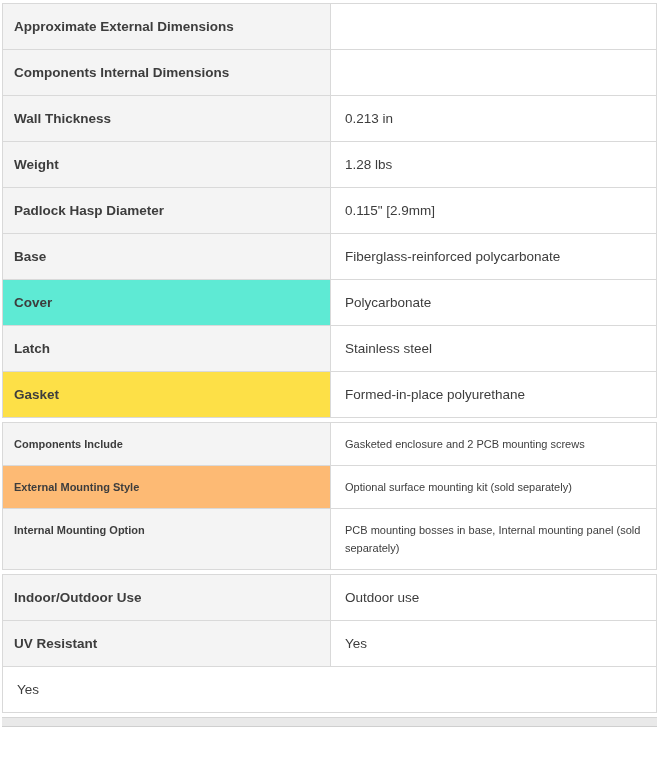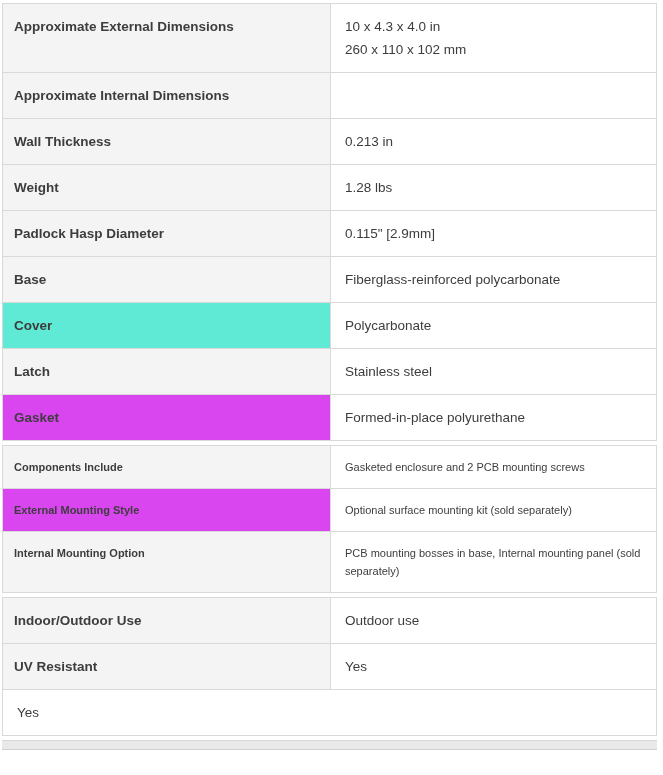--- a/index.html
+++ b/index.html
@@ -67,28 +67,24 @@
 </style>
 </head>
 <body>
 
 <div class="page">
 
   <div class="spec-table">
 
     <div class="row">
       <div class="label-cell" style="background: rgb(244, 244, 244); color: rgb(61, 61, 61);">Approximate External Dimensions</div>
-      <div class="value-cell" style="background: rgb(255, 255, 255); color: rgb(61, 61, 61);">
-        <div class="value-line">10 x 4.3 x 4.0 in</div>
-        <div class="value-line">260 x 110 x 102 mm</div>
-      </div>
     </div>
 
     <div class="row">
-      <div class="label-cell" style="background: rgb(244, 244, 244); color: rgb(61, 61, 61);">Approximate Internal Dimensions</div>
+      <div class="label-cell" style="background: rgb(244, 244, 244); color: rgb(61, 61, 61);">Components Internal Dimensions</div>
     </div>
 
     <div class="row">
       <div class="label-cell" style="background: rgb(244, 244, 244); color: rgb(61, 61, 61);">Wall Thickness</div>
       <div class="value-cell" style="background: rgb(255, 255, 255); color: rgb(61, 61, 61);">
         <div class="value-line">0.213 in</div>
       </div>
     </div>
 
     <div class="row">
@@ -120,39 +116,39 @@
     </div>
 
     <div class="row">
       <div class="label-cell" style="background: rgb(244, 244, 244); color: rgb(61, 61, 61);">Latch</div>
       <div class="value-cell" style="background: rgb(255, 255, 255); color: rgb(61, 61, 61);">
         <div class="value-line">Stainless steel</div>
       </div>
     </div>
 
     <div class="row">
-      <div class="label-cell" style="background: #d946ef; color: rgb(61, 61, 61);">Gasket</div>
+      <div class="label-cell" style="background: #fde047; color: rgb(61, 61, 61);">Gasket</div>
       <div class="value-cell" style="background: rgb(255, 255, 255); color: rgb(61, 61, 61);">
         <div class="value-line">Formed-in-place polyurethane</div>
       </div>
     </div>
 
   </div>
 
   <div class="spec-table small">
 
     <div class="row">
       <div class="label-cell" style="background: rgb(244, 244, 244); color: rgb(61, 61, 61);">Components Include</div>
       <div class="value-cell" style="background: rgb(255, 255, 255); color: rgb(61, 61, 61);">
         <div class="value-line">Gasketed enclosure and 2 PCB mounting screws</div>
       </div>
     </div>
 
     <div class="row">
-      <div class="label-cell" style="background: #d946ef; color: rgb(61, 61, 61);">External Mounting Style</div>
+      <div class="label-cell" style="background: #fdba74; color: rgb(61, 61, 61);">External Mounting Style</div>
       <div class="value-cell" style="background: rgb(255, 255, 255); color: rgb(61, 61, 61);">
         <div class="value-line">Optional surface mounting kit (sold separately)</div>
       </div>
     </div>
 
     <div class="row">
       <div class="label-cell" style="background: rgb(244, 244, 244); color: rgb(61, 61, 61);">Internal Mounting Option</div>
       <div class="value-cell" style="background: rgb(255, 255, 255); color: rgb(61, 61, 61);">
         <div class="value-line">PCB mounting bosses in base, Internal mounting panel (sold separately)</div>
       </div>

